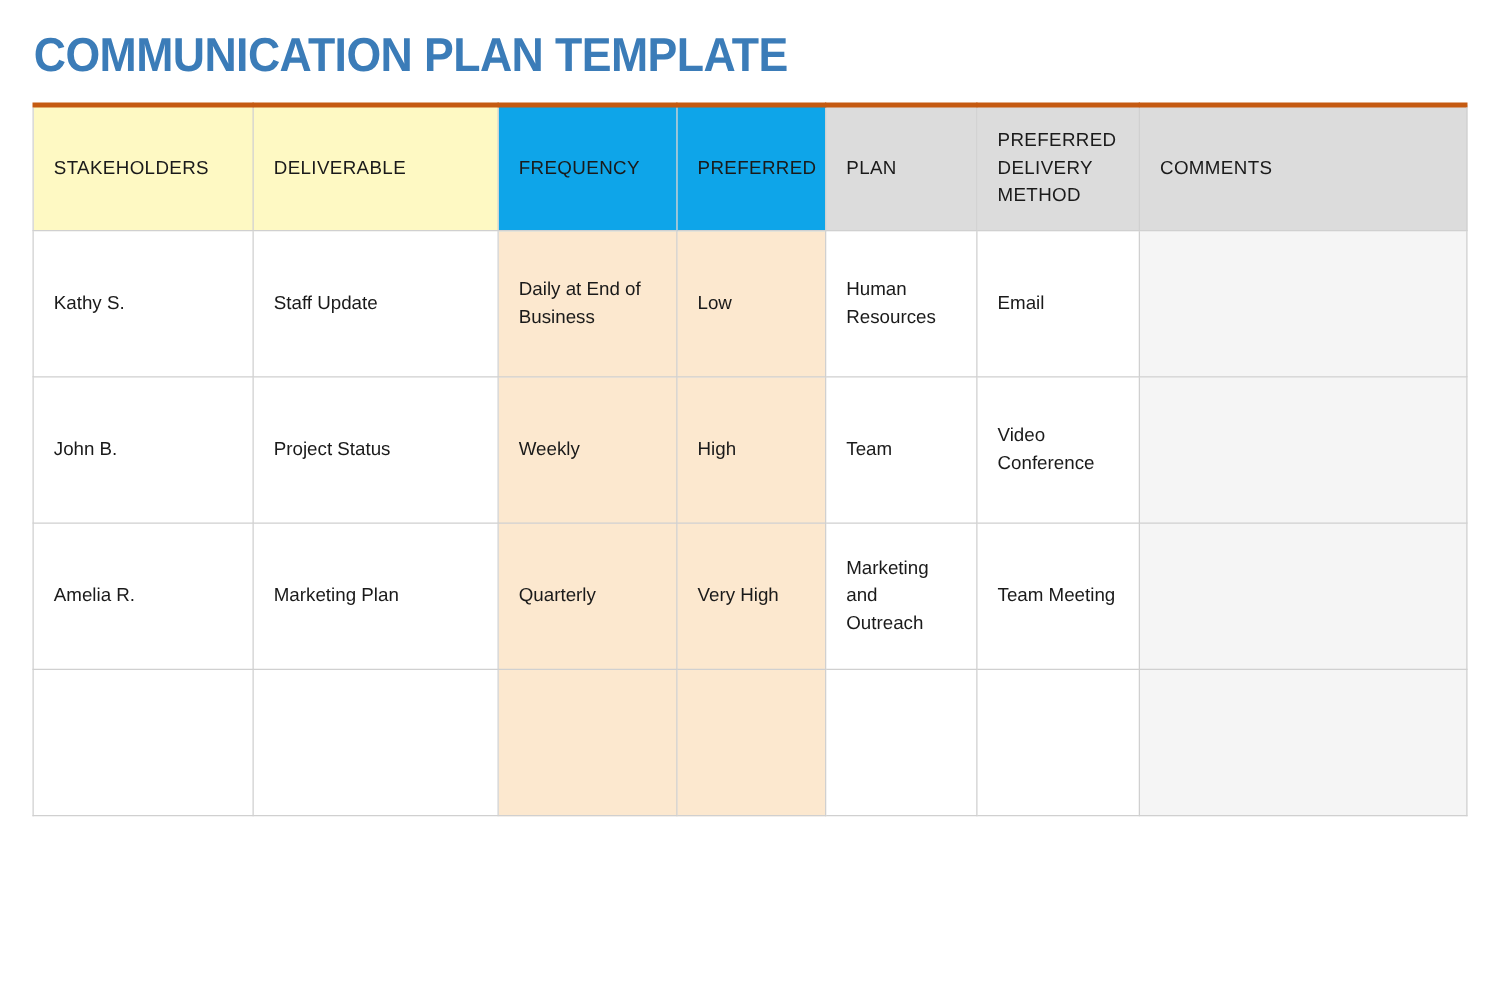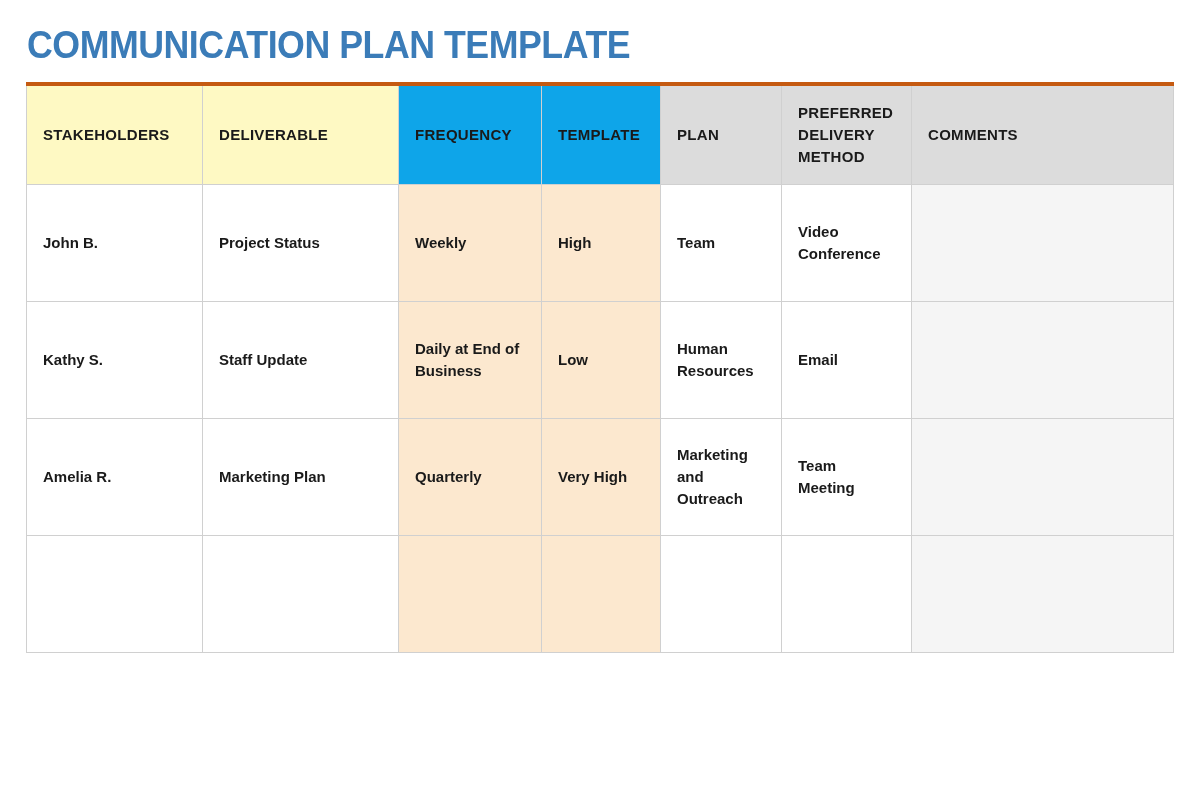--- a/index.html
+++ b/index.html
@@ -62,21 +62,21 @@
   table.plan col.c-comments     { width: 262px; }
 
   table.plan th,
   table.plan td {
     border: 1px solid #D0D0D0;
     padding: 0 16px;
     text-align: left;
     vertical-align: middle;
     font-size: 15px;
     color: #1a1a1a;
-    font-weight: bold;
+    font-weight: normal;
     line-height: 22px;
   }
 
   thead th {
     height: 98px;
     font-size: 15.5px;
     letter-spacing: 0.3px;
     color: #1a1a1a;
     border-color: #D8D8D8;
   }
@@ -111,68 +111,68 @@
         <col class="c-priority">
         <col class="c-owner">
         <col class="c-method">
         <col class="c-comments">
       </colgroup>
       <thead>
         <tr>
           <th class="h-orange">STAKEHOLDERS</th>
           <th class="h-orange">DELIVERABLE</th>
           <th class="h-gold">FREQUENCY</th>
-          <th class="h-gold">TEMPLATE</th>
+          <th class="h-gold">PREFERRED</th>
           <th class="h-grey">PLAN</th>
           <th class="h-grey">PREFERRED DELIVERY METHOD</th>
           <th class="h-grey">COMMENTS</th>
         </tr>
       </thead>
       <tbody>
         <tr>
           <td class="b-white">
+              <span class="cell-text">Kathy S.</span>
+            </td>
+          <td class="b-white">
+              <span class="cell-text">Staff Update</span>
+            </td>
+          <td class="b-peach">
+              <span class="cell-text">Daily at End of Business</span>
+            </td>
+          <td class="b-peach">
+              <span class="cell-text">Low</span>
+            </td>
+          <td class="b-white">
+              <span class="cell-text">Human Resources</span>
+            </td>
+          <td class="b-white">
+              <span class="cell-text">Email</span>
+            </td>
+          <td class="b-grey">
+              <span class="cell-text"></span>
+            </td>
+        </tr>
+        <tr>
+          <td class="b-white">
               <span class="cell-text">John B.</span>
             </td>
           <td class="b-white">
               <span class="cell-text">Project Status</span>
             </td>
           <td class="b-peach">
               <span class="cell-text">Weekly</span>
             </td>
           <td class="b-peach">
               <span class="cell-text">High</span>
             </td>
           <td class="b-white">
               <span class="cell-text">Team</span>
             </td>
           <td class="b-white">
               <span class="cell-text">Video Conference</span>
-            </td>
-          <td class="b-grey">
-              <span class="cell-text"></span>
-            </td>
-        </tr>
-        <tr>
-          <td class="b-white">
-              <span class="cell-text">Kathy S.</span>
-            </td>
-          <td class="b-white">
-              <span class="cell-text">Staff Update</span>
-            </td>
-          <td class="b-peach">
-              <span class="cell-text">Daily at End of Business</span>
-            </td>
-          <td class="b-peach">
-              <span class="cell-text">Low</span>
-            </td>
-          <td class="b-white">
-              <span class="cell-text">Human Resources</span>
-            </td>
-          <td class="b-white">
-              <span class="cell-text">Email</span>
             </td>
           <td class="b-grey">
               <span class="cell-text"></span>
             </td>
         </tr>
         <tr>
           <td class="b-white">
               <span class="cell-text">Amelia R.</span>
             </td>
           <td class="b-white">

